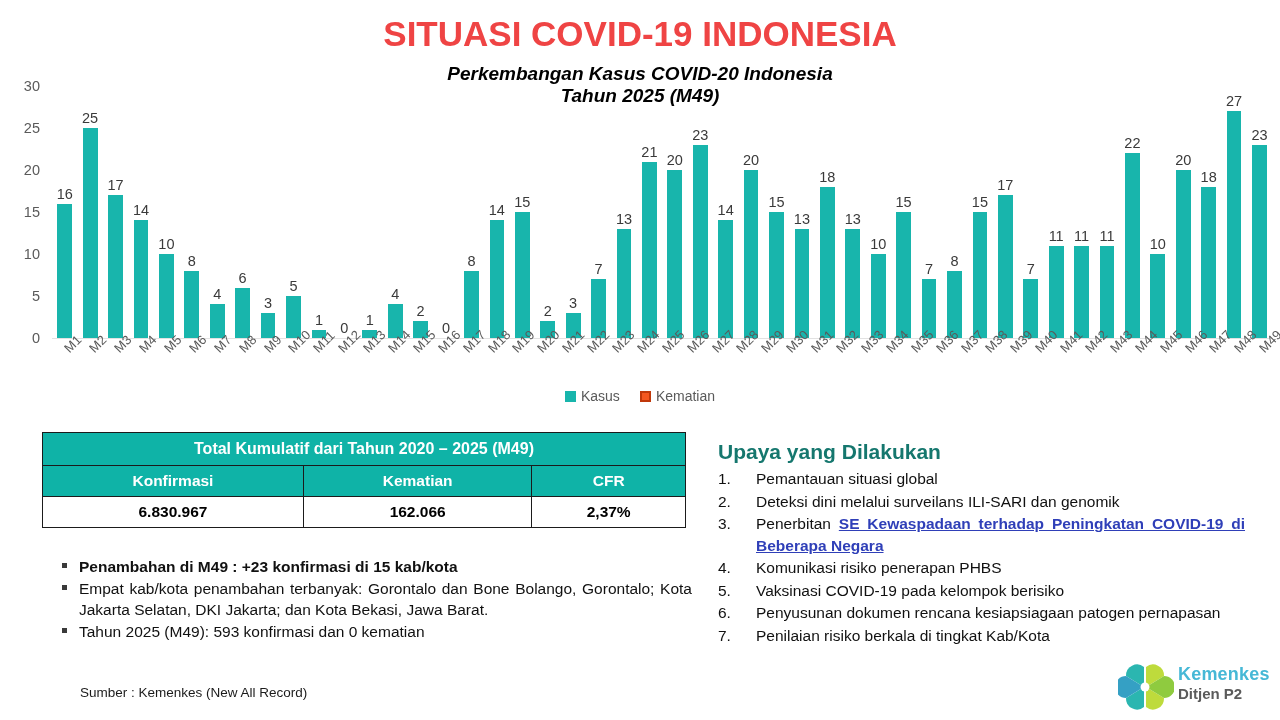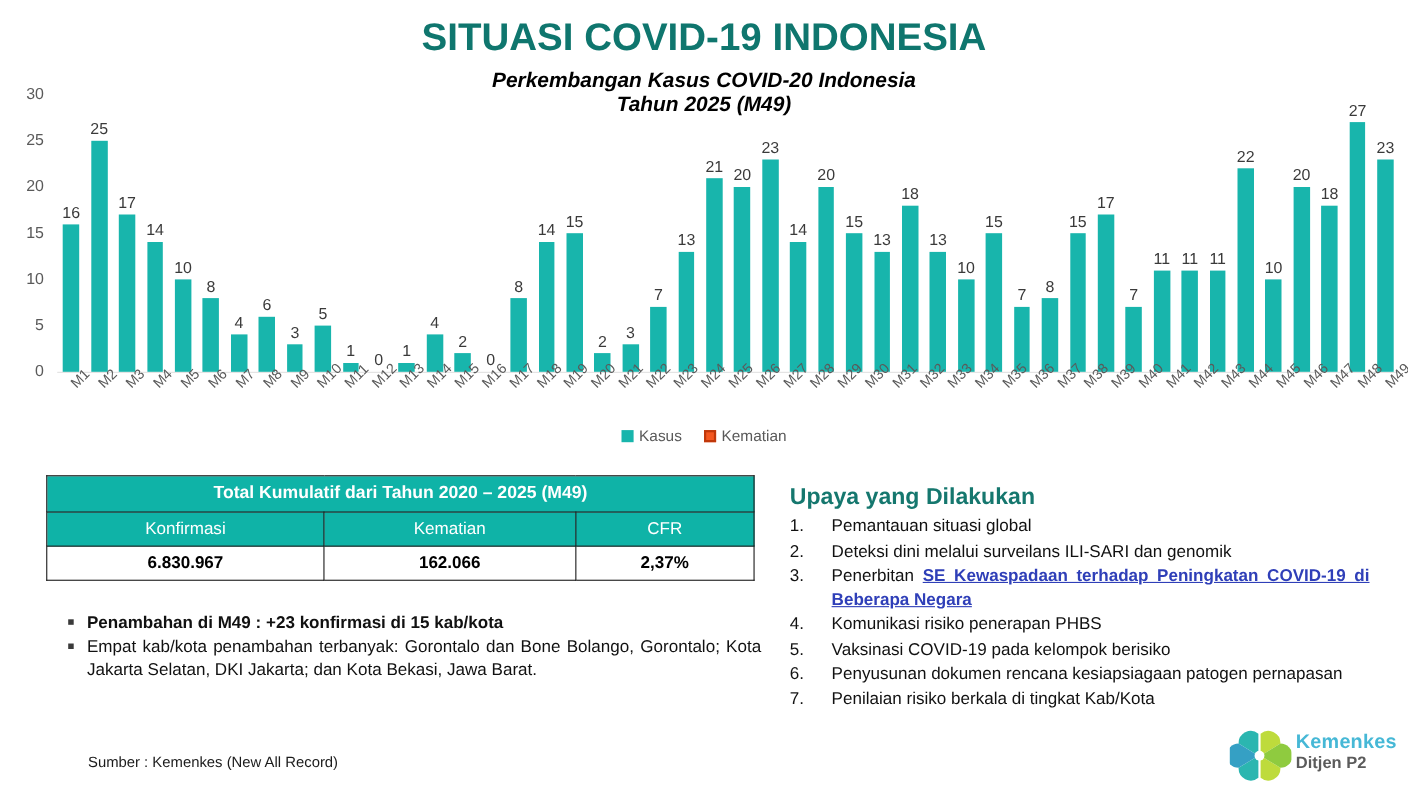--- a/index.html
+++ b/index.html
@@ -10,21 +10,21 @@
     font-family: "Liberation Sans", sans-serif;
     overflow: hidden;
     position: relative;
   }
 
   
   .title-main {
     position:absolute; top:14px; left:0; width:1280px;
     text-align:center;
     font-size:35px; font-weight:bold;
-    color:#0f766e;
+    color:#ef4444;
     letter-spacing:0px;
   }
   .title-sub {
     position:absolute; top:63px; left:0; width:1280px;
     text-align:center;
     font-size:19px; font-weight:bold; font-style:italic;
     color:#000000;
     line-height:22px;
   }
 
@@ -98,21 +98,21 @@
     text-align:center;
     padding:5px 4px;
   }
   .tbl .th-span {
     background:#0FB3A7; color:#ffffff;
     font-size:16px; font-weight:bold;
     padding:7px 4px;
   }
   .tbl .th {
     background:#0FB3A7; color:#ffffff;
-    font-size:15.5px; font-weight:normal;
+    font-size:15.5px; font-weight:bold;
     padding:6px 4px;
   }
   .tbl .cell {
     background:#ffffff; color:#000000;
     font-size:15.5px; font-weight:bold;
     padding:6px 4px;
   }
 
   
   .bullets {
@@ -564,20 +564,26 @@
         <i></i>
       </div>
       <div class="bullet-text bold">Penambahan di M49 : +23 konfirmasi di 15 kab/kota</div>
     </div>
     <div class="bullet-row">
       <div class="bullet-mark">
         <i></i>
       </div>
       <div class="bullet-text">Empat kab/kota penambahan terbanyak: Gorontalo dan Bone Bolango, Gorontalo; Kota Jakarta Selatan, DKI Jakarta; dan Kota Bekasi, Jawa Barat.</div>
     </div>
+    <div class="bullet-row">
+      <div class="bullet-mark">
+        <i></i>
+      </div>
+      <div class="bullet-text">Tahun 2025 (M49): 593 konfirmasi dan 0 kematian</div>
+    </div>
   </div>
 
 <div class="sumber">Sumber : Kemenkes (New All Record)</div>
 
 <div class="upaya-title">Upaya yang Dilakukan</div>
 <div class="upaya-list" id="upaya-list">
     <div class="up-row">
       <div class="up-num">1.</div>
       <div class="up-text">Pemantauan situasi global</div>
     </div>

